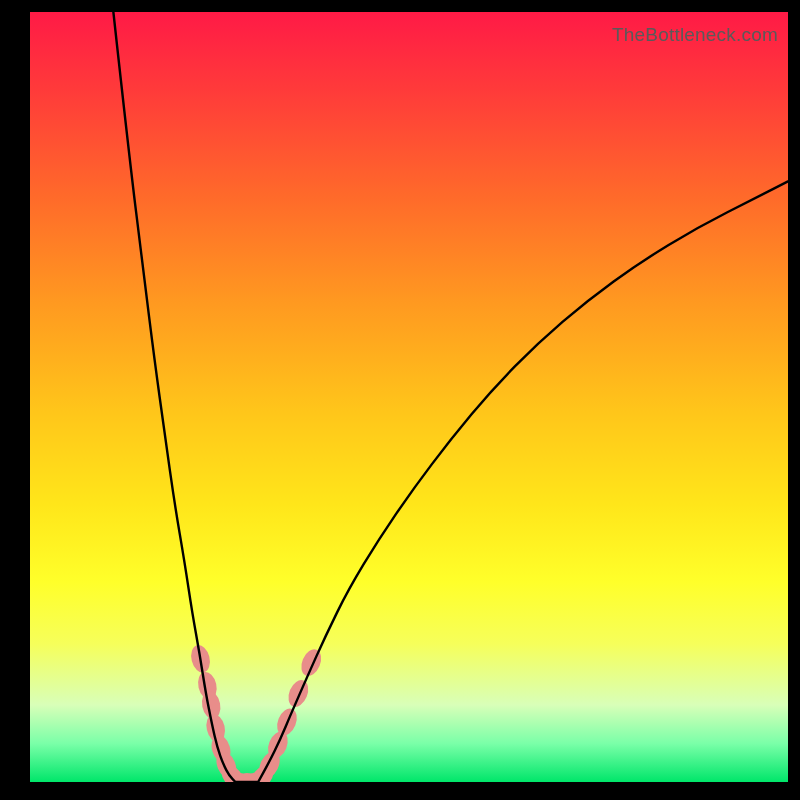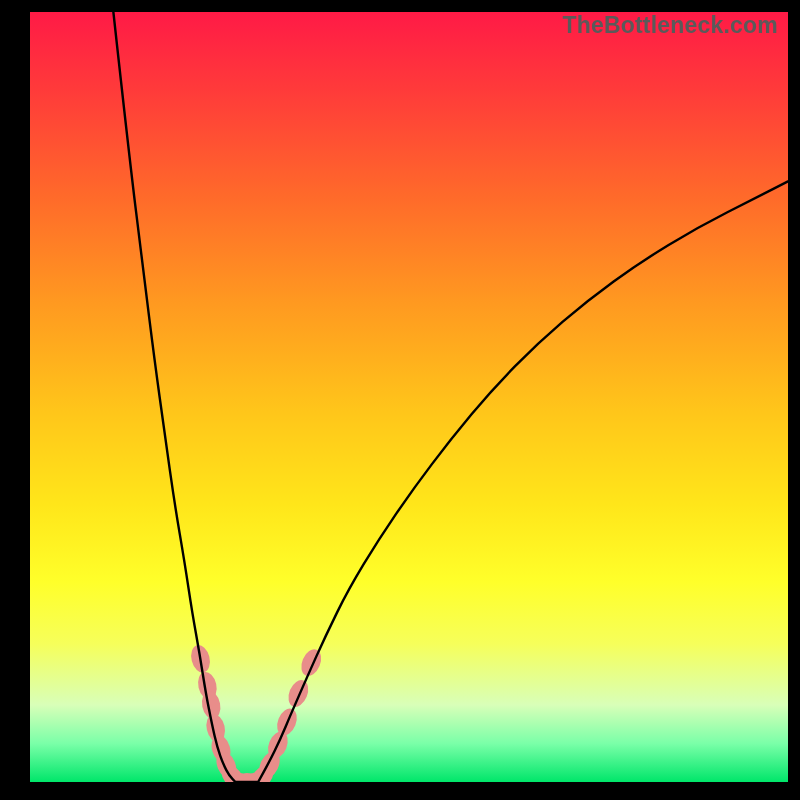--- a/index.html
+++ b/index.html
@@ -32,26 +32,26 @@
       #ffe61a 64%,
       #ffff2a 74%,
       #f6ff5a 82%,
       #d8ffb8 90%,
       #7affa8 95%,
       #00e66a 100%
     );
   }
   .watermark {
     position: absolute;
-    top: 0px;
+    top: 12px;
     right: 10px;
     z-index: 10;
     color: #5a5a5a;
-    font-size: 23px;
-    font-weight: 700;
+    font-size: 19px;
+    font-weight: 400;
     letter-spacing: 0.2px;
   }
   svg.curve {
     position: absolute;
     left: 0;
     top: 0;
     width: 758px;
     height: 770px;
   }
   .marker {

